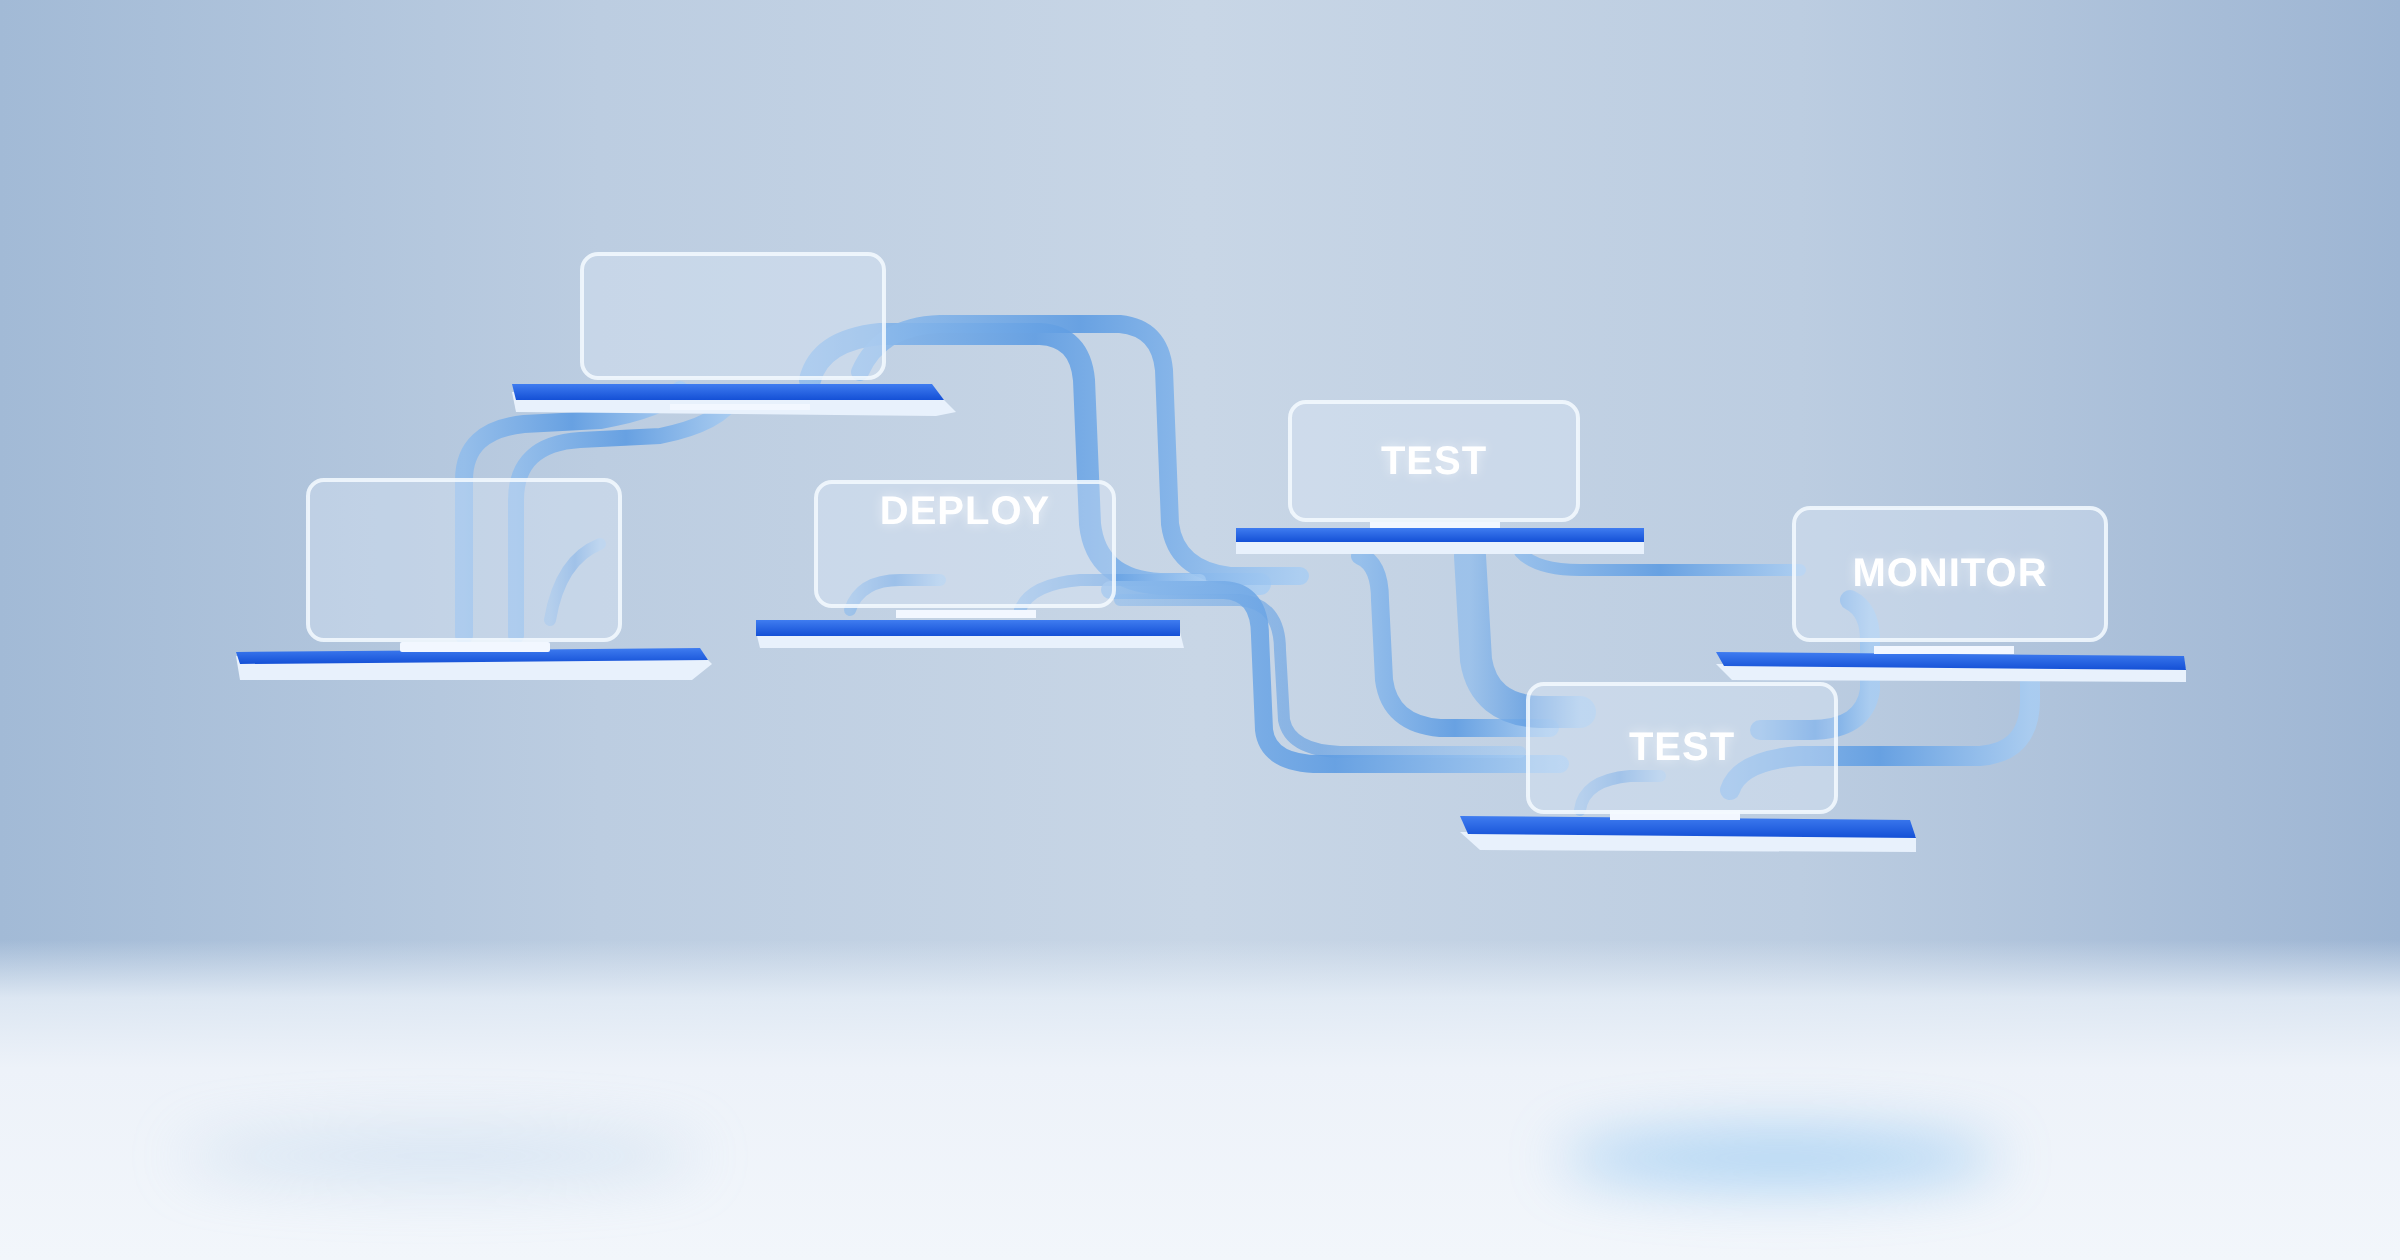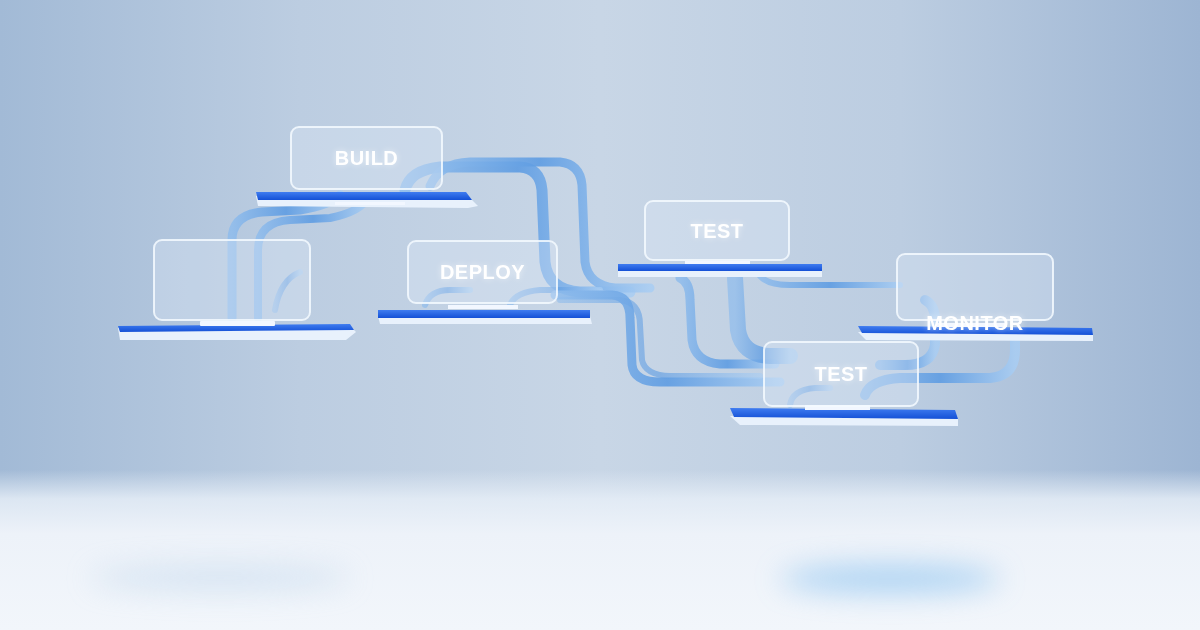--- a/index.html
+++ b/index.html
@@ -112,18 +112,17 @@
     <g fill="rgba(220,232,246,0.35)" stroke="rgba(245,250,255,0.85)" stroke-width="2">
       <rect x="154" y="240" width="156" height="80" rx="8"></rect>
       <rect x="291" y="127" width="151" height="62" rx="8"></rect>
       <rect x="408" y="241" width="149" height="62" rx="8"></rect>
       <rect x="645" y="201" width="144" height="59" rx="8"></rect>
       <rect x="897" y="254" width="156" height="66" rx="8"></rect>
       <rect x="764" y="342" width="154" height="64" rx="8"></rect>
     </g>
   </svg>
 
-  <div class="node-label" style="left:291px;top:127px;width:151px;height:62px;">BUILD</div>
-  <div class="node-label" style="left:408px;top:241px;width:149px;height:62px;">DEPLOY</div>
+  <div class="node-label" style="left:408px;top:225px;width:149px;height:62px;">DEPLOY</div>
   <div class="node-label" style="left:645px;top:201px;width:144px;height:59px;">TEST</div>
-  <div class="node-label" style="left:897px;top:254px;width:156px;height:66px;margin-top:36px;">MONITOR</div>
+  <div class="node-label" style="left:897px;top:254px;width:156px;height:66px;">MONITOR</div>
   <div class="node-label" style="left:764px;top:342px;width:154px;height:64px;">TEST</div>
 </div>
 
 </body></html>

